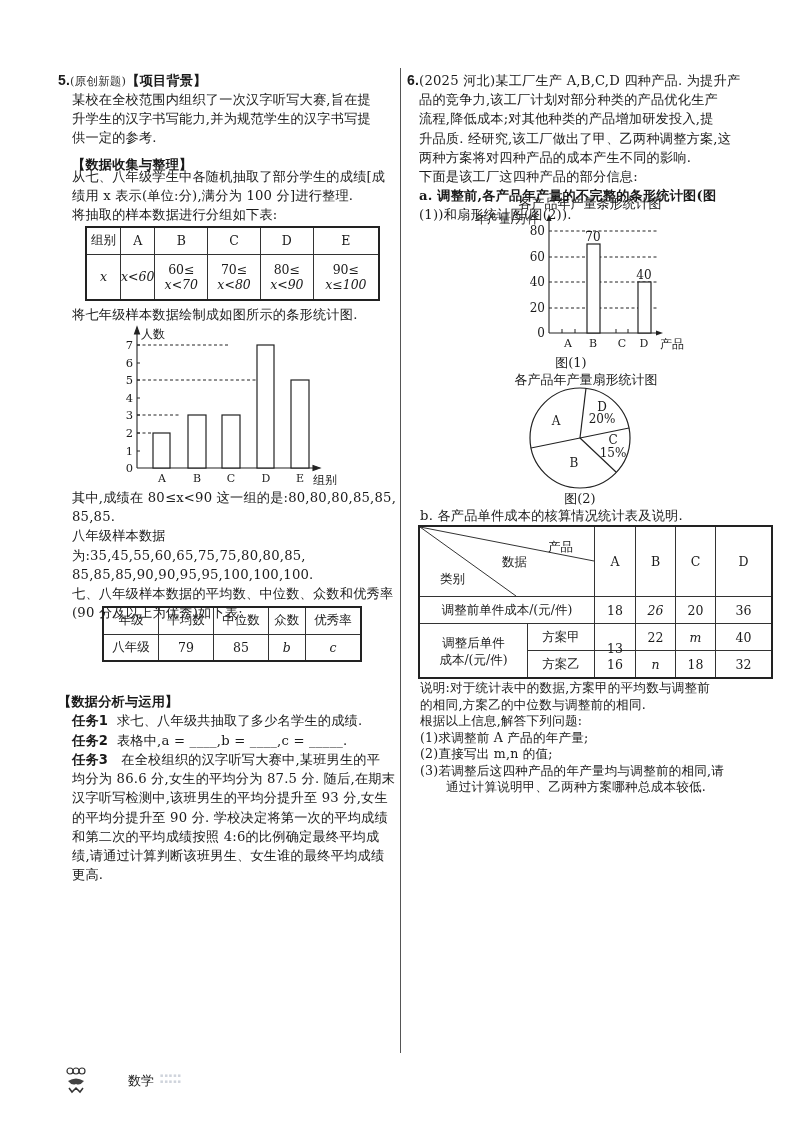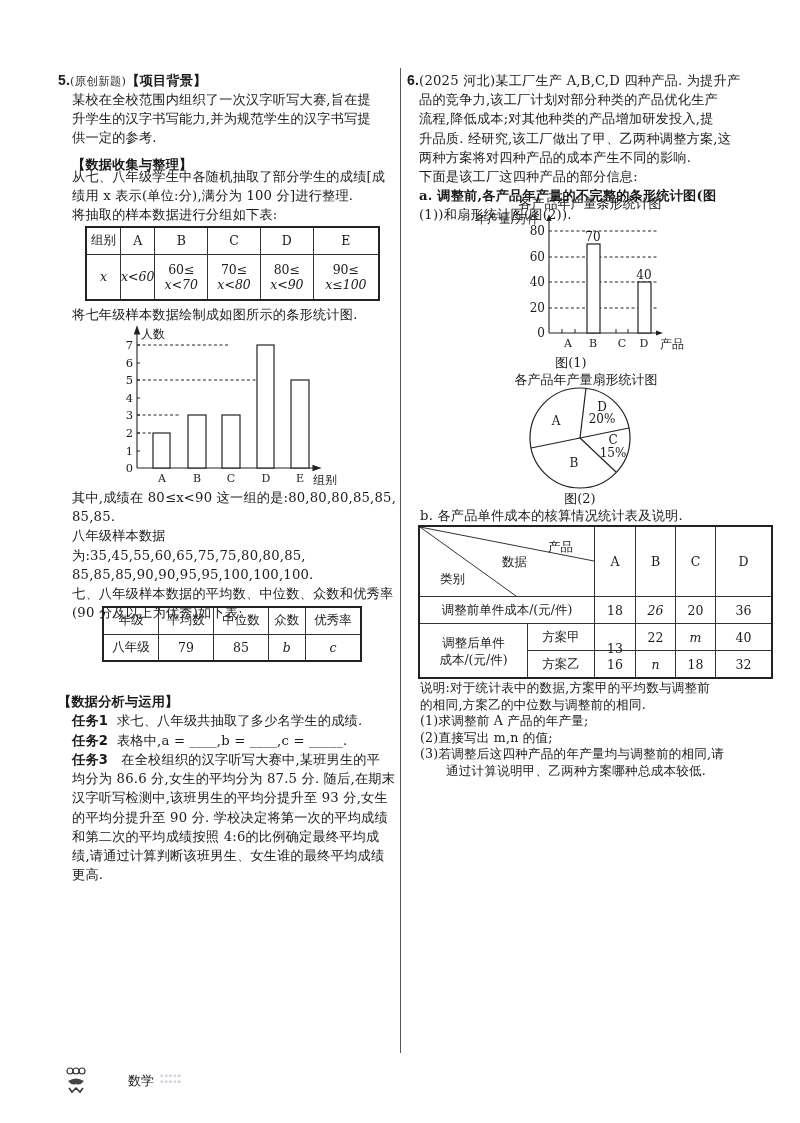--- a/index.html
+++ b/index.html
@@ -295,20 +295,21 @@
     <div class="abs" style="left:108px;top:124px;width:66px;height:26px;display:flex;align-items:center;justify-content:center;font-size:12.5px;">方案乙</div>
     <div class="abs" style="left:175px;top:124px;width:40px;height:26px;display:flex;align-items:center;justify-content:center;font-size:12.5px;">16</div>
     <div class="abs it" style="left:216px;top:124px;width:39px;height:26px;display:flex;align-items:center;justify-content:center;font-size:12.5px;">n</div>
     <div class="abs" style="left:256px;top:124px;width:39px;height:26px;display:flex;align-items:center;justify-content:center;font-size:12.5px;">18</div>
     <div class="abs" style="left:296px;top:124px;width:55px;height:26px;display:flex;align-items:center;justify-content:center;font-size:12.5px;">32</div>
   </div>
 
   <div class="abs txt" style="left:420px;top:680px;width:360px;font-size:12.6px;line-height:16.5px;">
     <div>说明:对于统计表中的数据,方案甲的平均数与调整前</div>
     <div>的相同,方案乙的中位数与调整前的相同.</div>
+    <div>根据以上信息,解答下列问题:</div>
     <div>(1)求调整前 A 产品的年产量;</div>
     <div>(2)直接写出 m,n 的值;</div>
     <div>(3)若调整后这四种产品的年产量均与调整前的相同,请</div>
     <div style="padding-left:26px;">通过计算说明甲、乙两种方案哪种总成本较低.</div>
   </div>
 </div>
 
 <svg class="footer-logo" viewBox="0 0 28 30">
   <circle cx="8" cy="5" r="3" fill="none" stroke="#333" stroke-width="1.2"></circle>
   <circle cx="14" cy="5" r="3" fill="none" stroke="#333" stroke-width="1.2"></circle>

